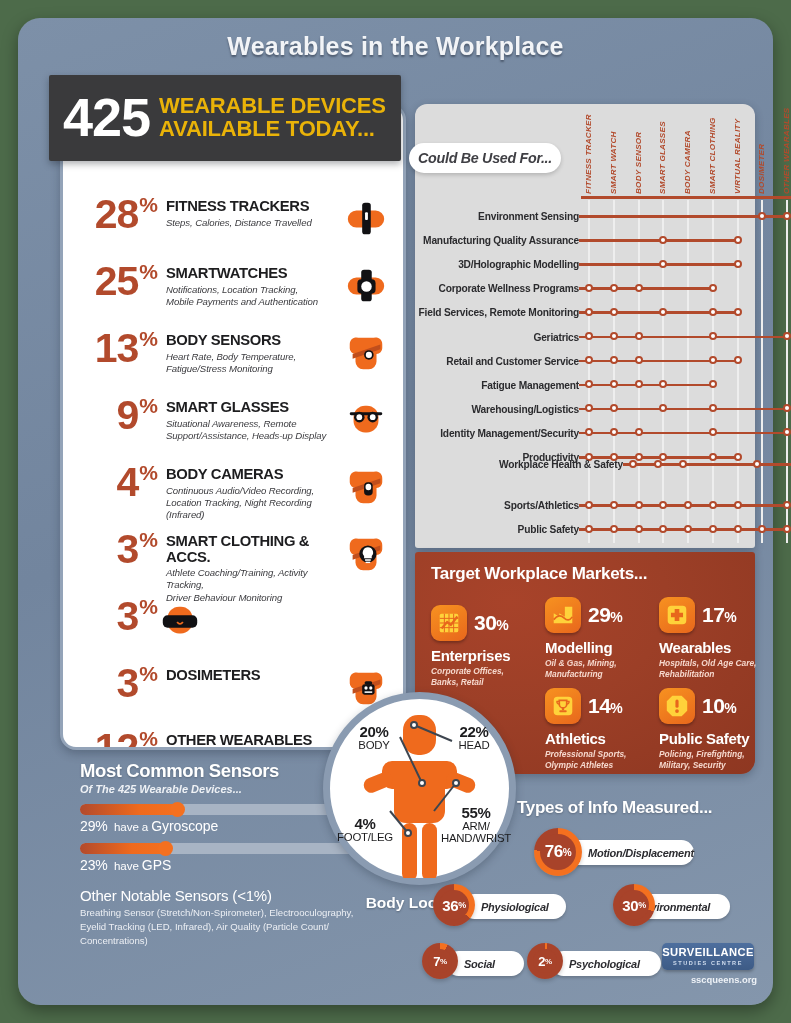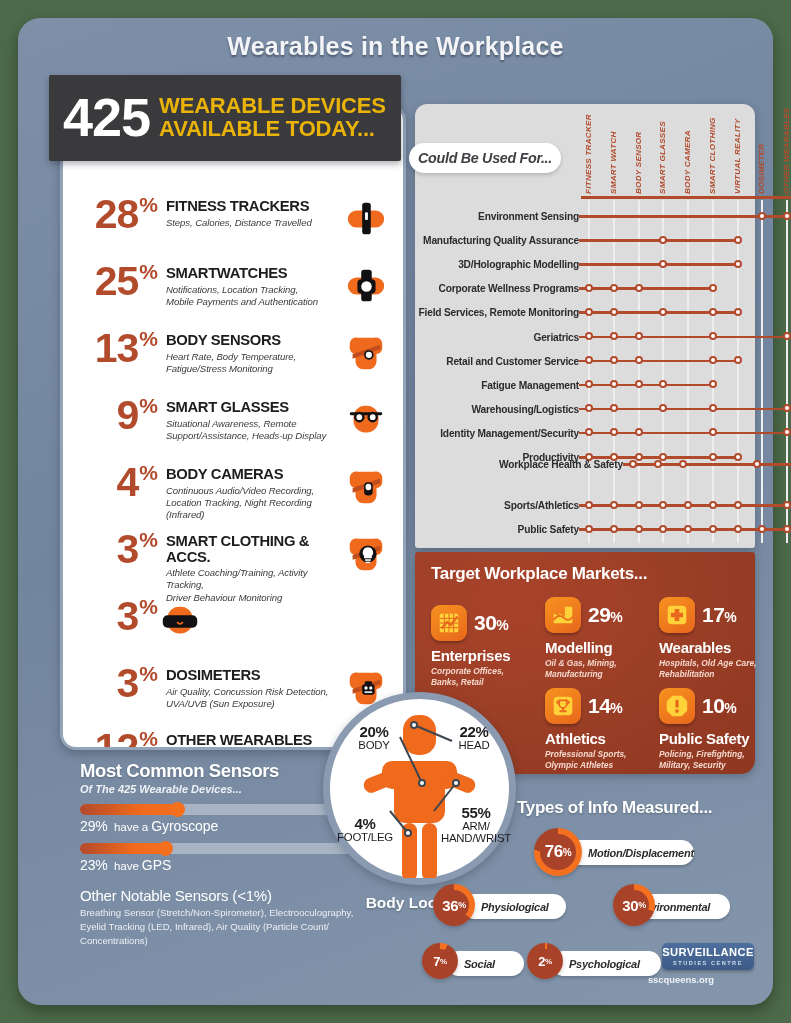--- a/index.html
+++ b/index.html
@@ -132,21 +132,21 @@
   .donut{position:absolute;border-radius:50%;display:flex;align-items:center;justify-content:center;
     box-shadow:0 2px 4px rgba(0,0,0,.2);}
   .donut .inner{border-radius:50%;background:#a8432a;display:flex;align-items:center;justify-content:center;
     color:#fff;font-weight:bold;letter-spacing:-.4px;}
   .ssc{position:absolute;left:644px;top:925px;width:92px;height:27px;border-radius:5px;
     background:linear-gradient(180deg,#4e6f9e,#3d5b86);
     display:flex;flex-direction:column;align-items:center;justify-content:center;
     box-shadow:0 2px 3px rgba(0,0,0,.25);}
   .ssc .l1{font-size:11.2px;font-weight:bold;color:#fff;letter-spacing:.4px;line-height:1;}
   .ssc .l2{font-size:5.6px;font-weight:bold;color:#cfdcee;letter-spacing:1.5px;margin-top:2px;}
-  .sscurl{position:absolute;left:617px;top:956px;width:92px;text-align:center;
+  .sscurl{position:absolute;left:660px;top:956px;width:92px;text-align:center;
     font-size:9.4px;font-weight:bold;color:#eef2f7;}
 </style>
 </head>
 <body>
 
 <div class="poster">
 
   <div class="title">Wearables in the Workplace</div>
 
   <div class="leftcard">
@@ -237,21 +237,20 @@
           <div class="devicon"><svg width="46" height="44" viewBox="0 0 46 46">
               <rect x="10" y="8" width="26" height="28" rx="12" fill="#ef6a1d"></rect>
               <rect x="5" y="17" width="36" height="13" rx="5" fill="#111114"></rect>
               <path d="M20 24 q3 4 6 0" stroke="#ef6a1d" stroke-width="2" fill="none"></path>
             </svg></div>
         </div>
         <div class="devrow">
           <div class="devpct">3<span class="pc">%</span></div>
           <div class="devtext">
             <div class="devname">DOSIMETERS</div>
-            <div class="devdesc">Air Quality, Concussion Risk Detection,<br>UVA/UVB (Sun Exposure)</div>
           </div>
           <div class="devicon"><svg width="46" height="44" viewBox="0 0 46 46">
               <path d="M6 14 a7 7 0 0 1 9 -7 h16 a7 7 0 0 1 9 7 v4 a6 6 0 0 1 -6 6 v8 a8 8 0 0 1 -8 8 h-6 a8 8 0 0 1 -8 -8 v-8 a6 6 0 0 1 -6 -6 z" fill="#ef6a1d"></path>
               <path d="M9 24 L38 14 L38 19 L9 29 Z" fill="#c04e1c"></path>
               <rect x="19" y="19" width="13" height="11" rx="2.5" fill="#111114"></rect>
               <rect x="21.5" y="16" width="8" height="3.5" rx="1.7" fill="#111114"></rect>
               <circle cx="23" cy="23" r="1.7" fill="#ffffff"></circle>
               <circle cx="28" cy="23" r="1.7" fill="#ffffff"></circle>
               <rect x="21.5" y="26.5" width="8" height="1.6" fill="#ffffff"></rect>
             </svg></div>

